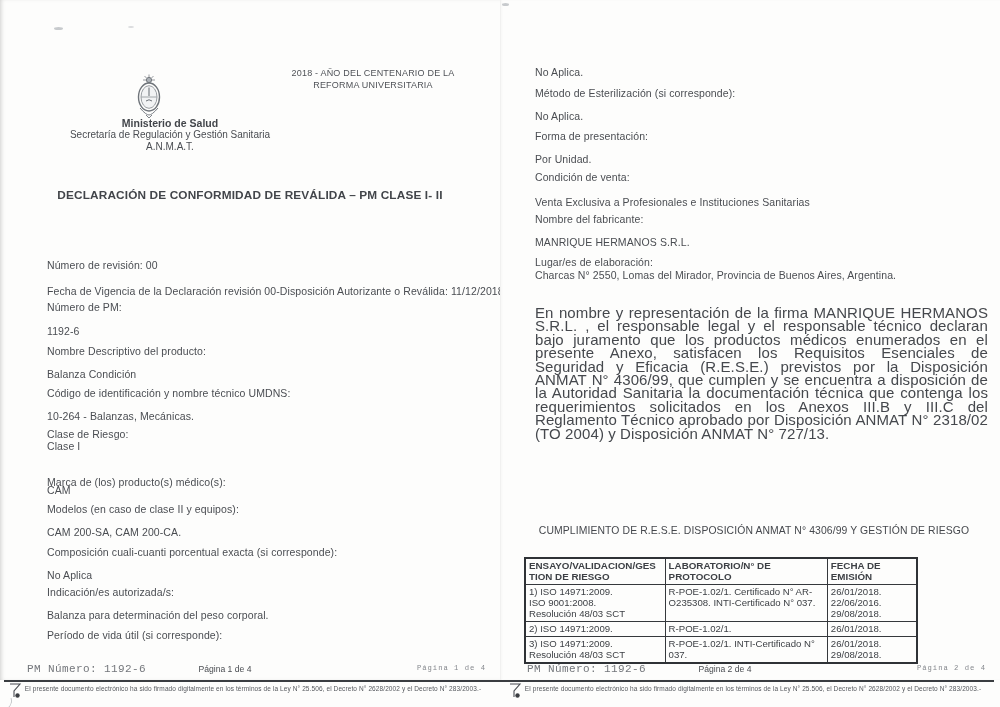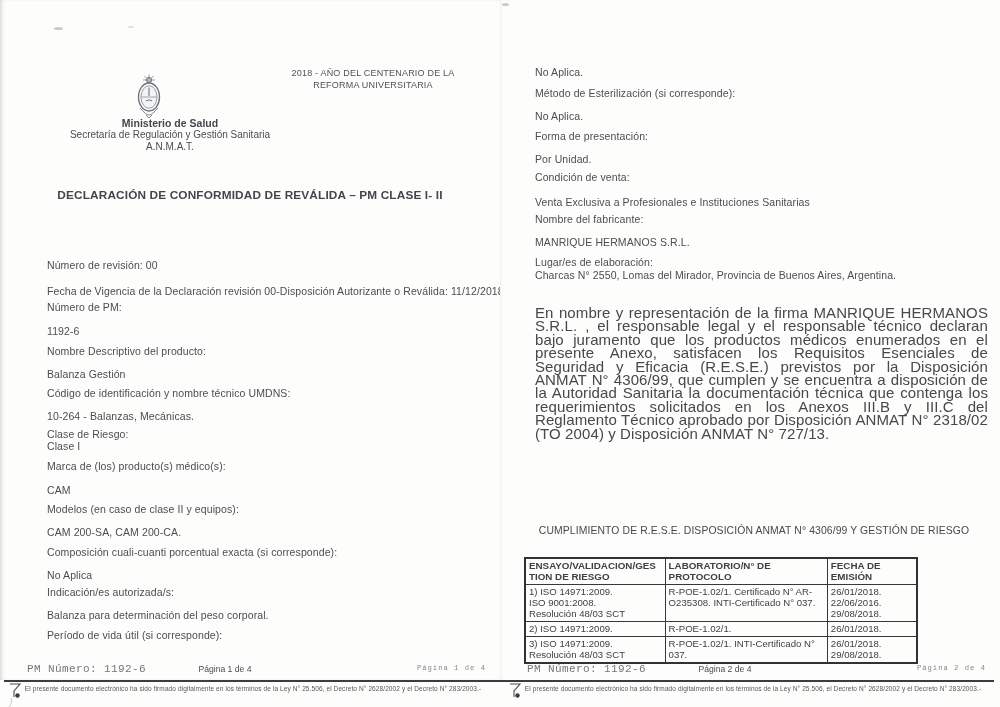--- a/index.html
+++ b/index.html
@@ -140,26 +140,26 @@
     <div class="m3">A.N.M.A.T.</div>
   </div>
 
   <div class="doc-title">DECLARACIÓN DE CONFORMIDAD DE REVÁLIDA – PM CLASE I- II</div>
 
   <div class="ln" style="top:259px">Número de revisión: 00</div>
   <div class="ln" style="top:285px">Fecha de Vigencia de la Declaración revisión 00-Disposición Autorizante o Reválida: 11/12/2018</div>
   <div class="ln" style="top:301px">Número de PM:</div>
   <div class="ln" style="top:325px">1192-6</div>
   <div class="ln" style="top:345px">Nombre Descriptivo del producto:</div>
-  <div class="ln" style="top:368px">Balanza Gestión</div>
+  <div class="ln" style="top:368px">Balanza Condición</div>
   <div class="ln" style="top:387px">Código de identificación y nombre técnico UMDNS:</div>
   <div class="ln" style="top:410px">10-264 - Balanzas, Mecánicas.</div>
   <div class="ln" style="top:428px">Clase de Riesgo:</div>
   <div class="ln" style="top:440px">Clase I</div>
-  <div class="ln" style="top:460px">Marca de (los) producto(s) médico(s):</div>
+  <div class="ln" style="top:476px">Marca de (los) producto(s) médico(s):</div>
   <div class="ln" style="top:484px">CAM</div>
   <div class="ln" style="top:503px">Modelos (en caso de clase II y equipos):</div>
   <div class="ln" style="top:526px">CAM 200-SA, CAM 200-CA.</div>
   <div class="ln" style="top:546px">Composición cuali-cuanti porcentual exacta (si corresponde):</div>
   <div class="ln" style="top:569px">No Aplica</div>
   <div class="ln" style="top:586px">Indicación/es autorizada/s:</div>
   <div class="ln" style="top:609px">Balanza para determinación del peso corporal.</div>
   <div class="ln" style="top:629px">Período de vida útil (si corresponde):</div>
 
   <div class="footer-row">

